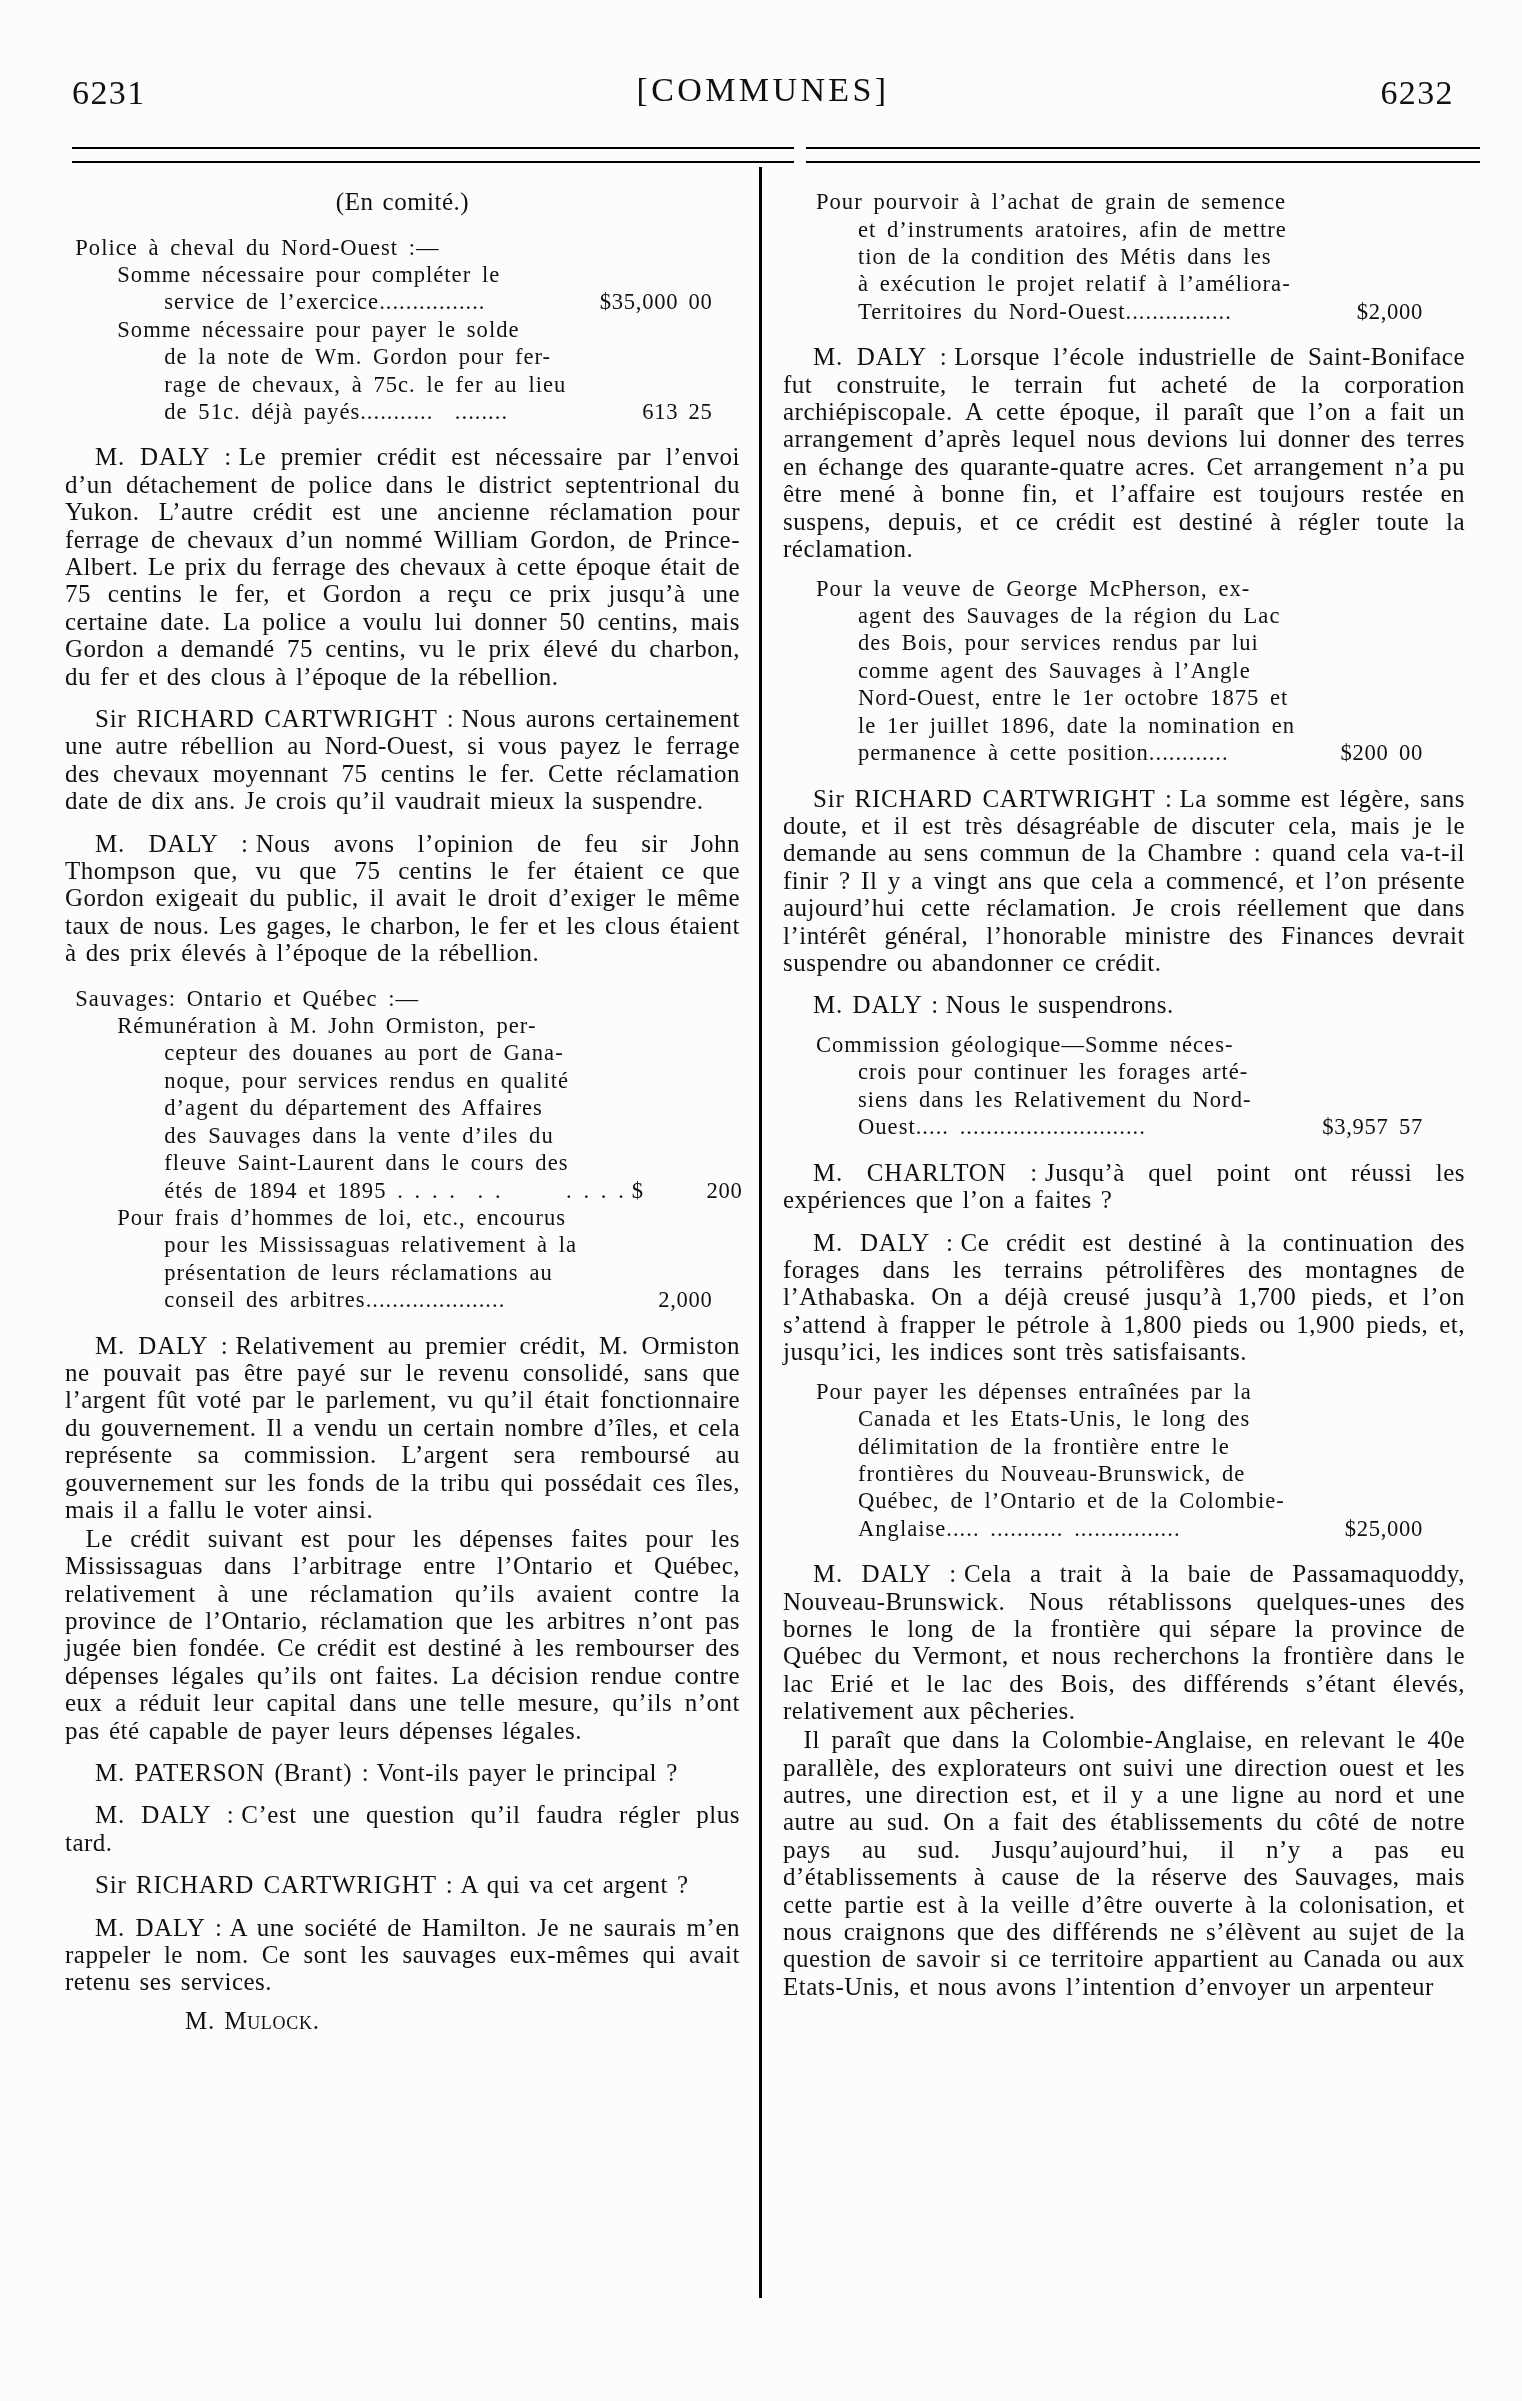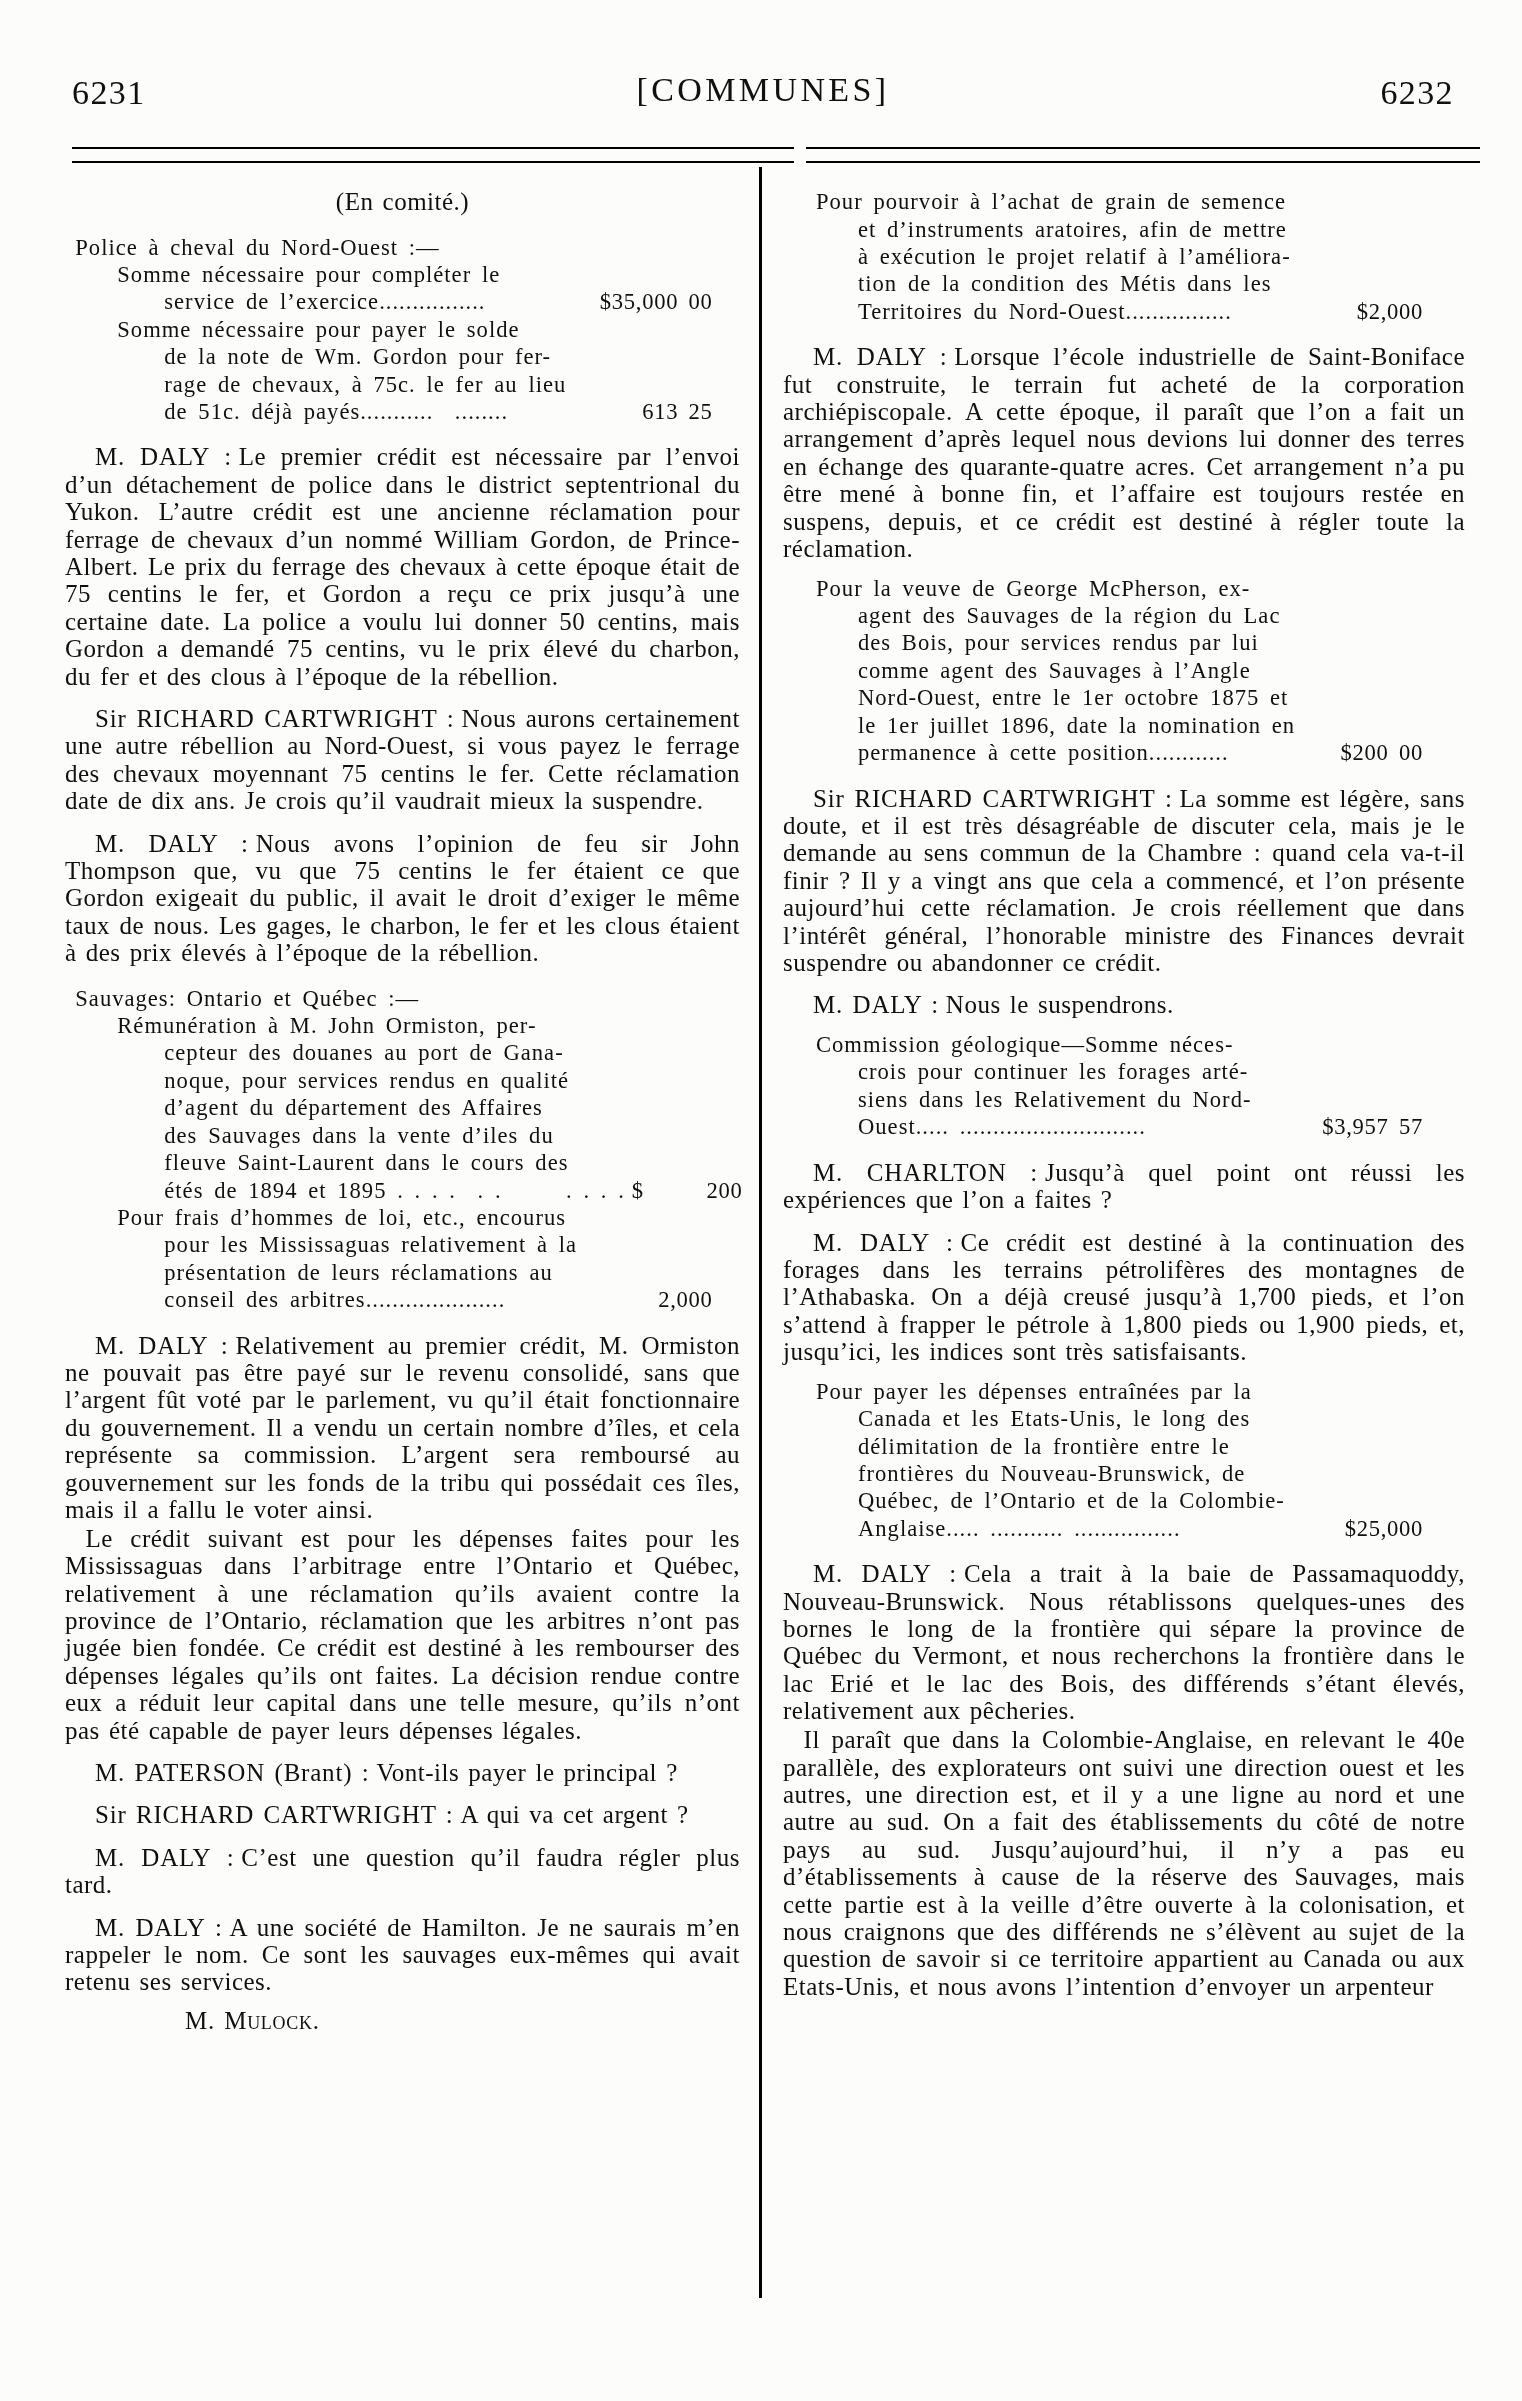--- a/index.html
+++ b/index.html
@@ -117,41 +117,41 @@
 
   <p class="speech cont">
     <span>Le crédit suivant est pour les dépenses faites pour les Mississaguas dans l’arbitrage entre l’Ontario et Québec, relativement à une réclamation qu’ils avaient contre la province de l’Ontario, réclamation que les arbitres n’ont pas jugée bien fondée. Ce crédit est destiné à les rembourser des dépenses légales qu’ils ont faites. La décision rendue contre eux a réduit leur capital dans une telle mesure, qu’ils n’ont pas été capable de payer leurs dépenses légales.</span>
   </p>
 
   <p class="speech">
     <span class="speaker">M. PATERSON (Brant) :</span><span>Vont-ils payer le principal ?</span>
   </p>
 
   <p class="speech">
+    <span class="speaker">M. DALY :</span><span>C’est une question qu’il faudra régler plus tard.</span>
+  </p>
+
+  <p class="speech">
     <span class="speaker">Sir RICHARD CARTWRIGHT :</span><span>A qui va cet argent ?</span>
-  </p>
-
-  <p class="speech">
-    <span class="speaker">M. DALY :</span><span>C’est une question qu’il faudra régler plus tard.</span>
   </p>
 
   <p class="speech">
     <span class="speaker">M. DALY :</span><span>A une société de Hamilton.  Je ne saurais m’en rappeler le nom.  Ce sont les sauvages eux-mêmes qui avait retenu ses services.</span>
   </p>
 
   <p class="signature">M. Mulock.</p>
 </div>
 
 <div class="col col-right">
 
   <div class="vote" style="margin-top:4.1px;">
     <div class="vline vl0"><span>Pour pourvoir à l’achat de grain de semence</span></div>
     <div class="vline vl1"><span>et d’instruments aratoires, afin de mettre</span></div>
+    <div class="vline vl1"><span>tion de la condition des Métis dans les</span></div>
     <div class="vline vl1"><span>à exécution le projet relatif à l’améliora-</span></div>
-    <div class="vline vl1"><span>tion de la condition des Métis dans les</span></div>
     <div class="vline vl1 amt-line">
         <span>Territoires du Nord-Ouest................</span>
         <span class="amt">$2,000</span>
       </div>
   </div>
 
   <p class="speech">
     <span class="speaker">M. DALY :</span><span>Lorsque l’école industrielle de Saint-Boniface fut construite, le terrain fut acheté de la corporation archiépiscopale.  A cette époque, il paraît que l’on a fait un arrangement d’après lequel nous devions lui donner des terres en échange des quarante-quatre acres.  Cet arrangement n’a pu être mené à bonne fin, et l’affaire est toujours restée en suspens, depuis, et ce crédit est destiné à régler toute la réclamation.</span>
   </p>
 

